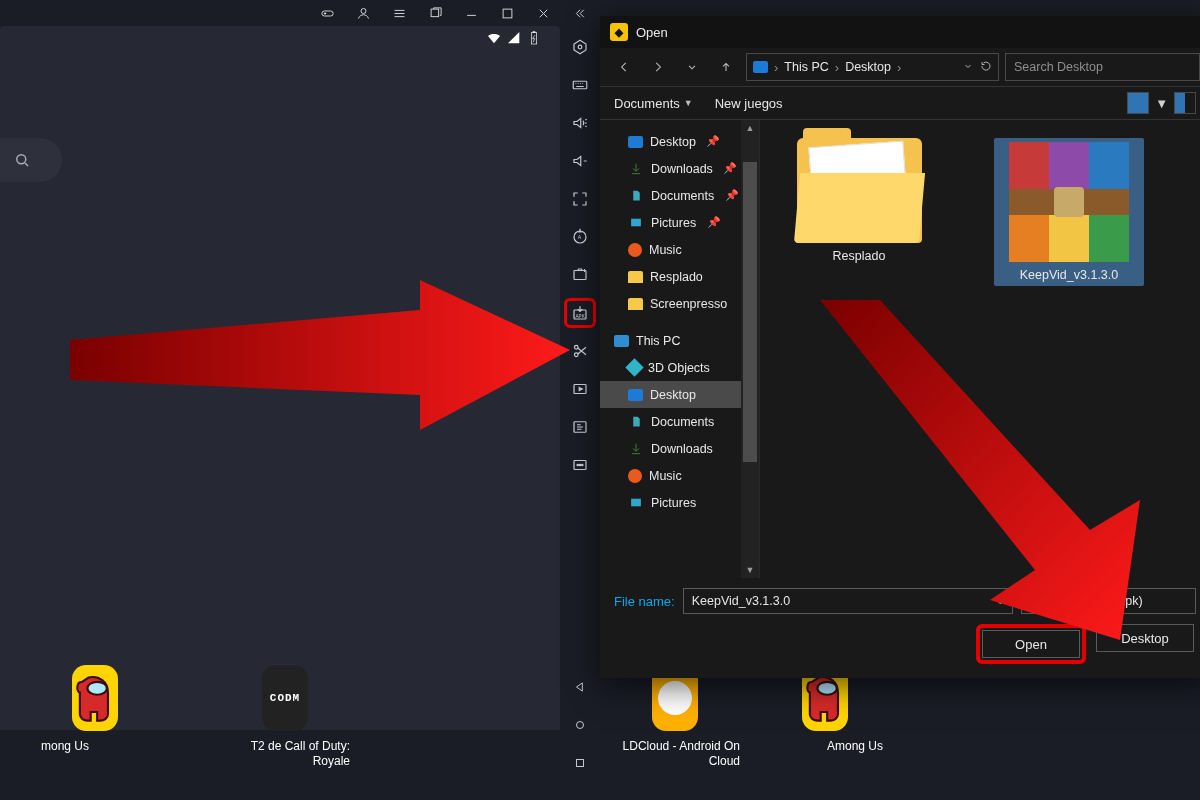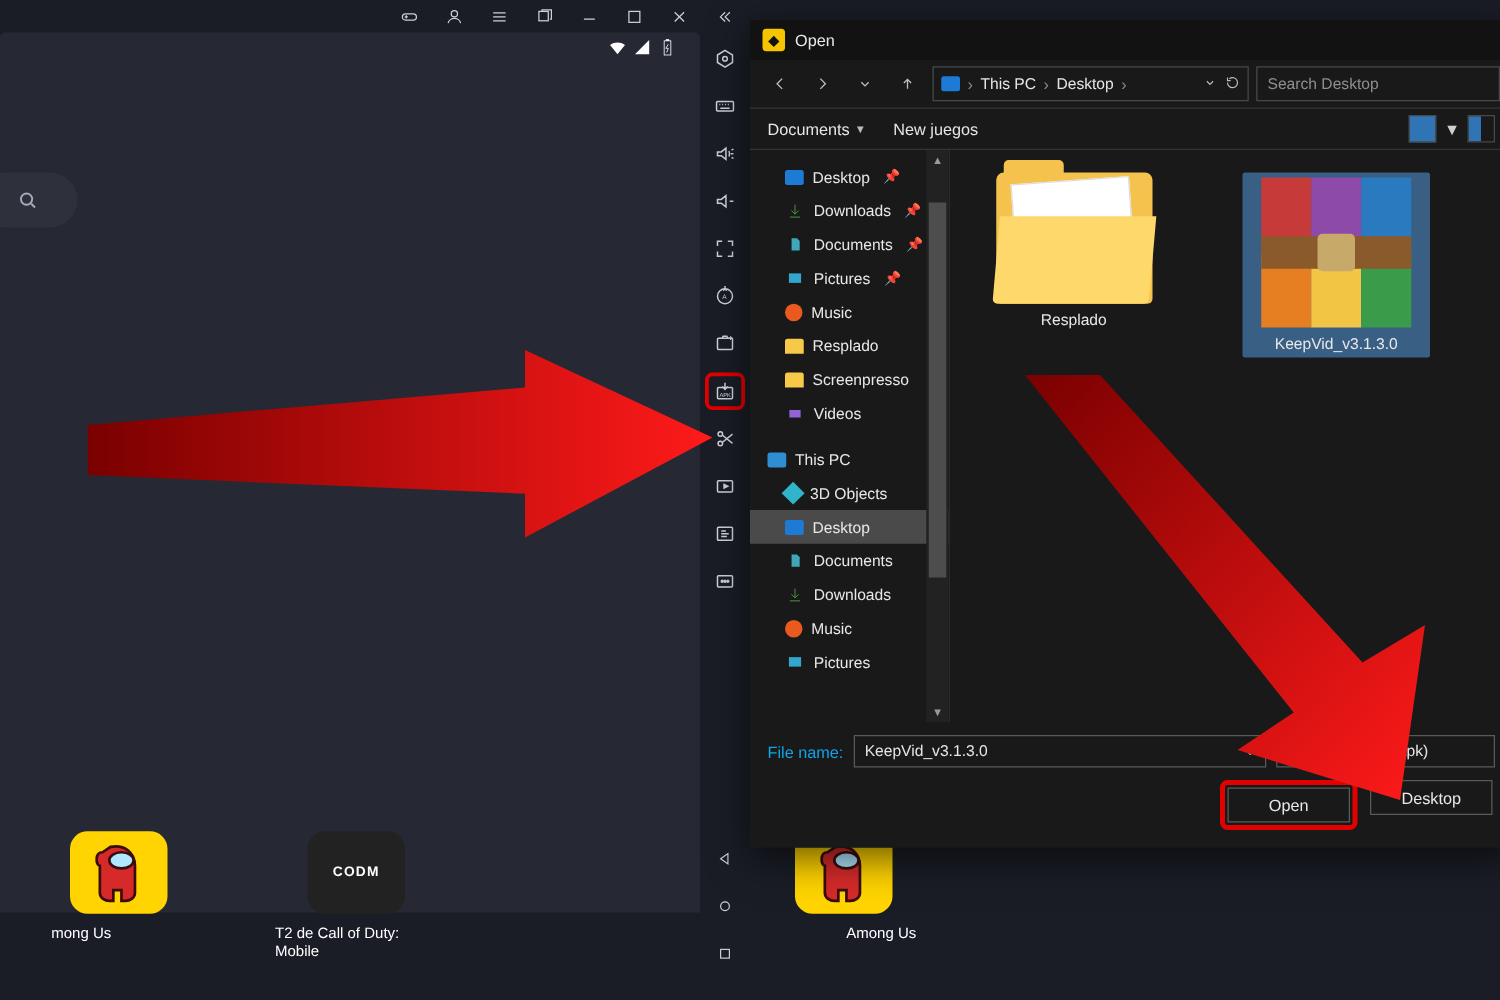--- a/index.html
+++ b/index.html
@@ -17,22 +17,22 @@
   
   .sidebar { position:absolute; left:560px; top:26px; width:40px; height:774px; background:#1a1d26; display:flex; flex-direction:column; align-items:center; padding-top:6px; gap:8px; }
   .sb-btn { width:32px; height:30px; display:flex; align-items:center; justify-content:center; color:#d0d2da; position:relative; }
   .sb-btn svg { width:18px; height:18px; stroke:#d0d2da; stroke-width:1.6; fill:none; }
   .sb-btn.apk { border:3px solid #e30000; border-radius:6px; }
   .sb-sep { height:14px; }
   .sb-btn.nav svg { width:14px; height:14px; }
   
   .dock { position:absolute; left:0; right:0; bottom:0; height:135px; display:flex; align-items:flex-start; }
   .app { width:190px; display:flex; flex-direction:column; align-items:center; gap:8px; }
-  .app .icon { width:78px; height:66px; border-radius:14px; }
-  .app .label { color:#fff; font-size:12px; text-align:left; line-height:1.25; max-width:130px; }
+  .app .icon { width:46px; height:66px; border-radius:14px;font-family:Liberation Mono, monospace; }
+  .app .label { color:#fff; font-size:12px; text-align:right; line-height:1.25; max-width:130px; }
   
   .dlg { position:absolute; left:600px; top:16px; width:610px; height:662px; background:#191919; box-shadow:0 8px 30px rgba(0,0,0,.6); display:flex; flex-direction:column; }
   .dlg-titlebar { height:32px; display:flex; align-items:center; gap:8px; padding:0 10px; background:#121212; }
   .ld-logo { width:18px; height:18px; border-radius:3px; background:#f6c400; display:flex; align-items:center; justify-content:center; color:#111; font-weight:bold; font-size:11px; }
   .dlg-title { font-size:13px; color:#e9e9e9; }
   .dlg-toolbar { height:38px; display:flex; align-items:center; gap:6px; padding:0 10px; background:#191919; }
   .navbtn { width:28px; height:28px; display:flex; align-items:center; justify-content:center; }
   .navbtn svg { width:14px; height:14px; stroke:#bfbfbf; stroke-width:1.8; fill:none; }
   .addressbar { flex:1; height:28px; border:1px solid #494949; background:#191919; display:flex; align-items:center; padding:0 6px; gap:6px; }
   .crumb { color:#e6e6e6; font-size:12.5px; }
@@ -282,26 +282,30 @@
       <div class="icon ico-among">
           <svg viewBox="0 0 40 50">
             <path d="M14 6c10-2 18 4 18 14v20c0 4-4 6-7 6h-3v-8h-6v8h-3c-3 0-7-2-7-6V20c-3 0-4-10 2-10z" fill="#d62a2a" stroke="#3a0d0d" stroke-width="2"></path>
             <ellipse cx="22" cy="16" rx="9" ry="6" fill="#aee7ff" stroke="#3a0d0d" stroke-width="2"></ellipse>
           </svg>
         </div>
       <div class="label">mong Us</div>
     </div>
     <div class="app">
       <div class="icon ico-cod">CODM</div>
-      <div class="label">T2 de Call of Duty: Mobile</div>
+      <div class="label">T2 de Call of Duty: Royale</div>
     </div>
   </div>
 </div>
 
 <div class="dock2">
+  <div class="app">
+    <div class="icon ico-ld"></div>
+    <div class="label">LDCloud - Android On Cloud</div>
+  </div>
   <div class="app clipR">
     <div class="icon ico-among">
         <svg viewBox="0 0 40 50">
           <path d="M14 6c10-2 18 4 18 14v20c0 4-4 6-7 6h-3v-8h-6v8h-3c-3 0-7-2-7-6V20c-3 0-4-10 2-10z" fill="#d62a2a" stroke="#3a0d0d" stroke-width="2"></path>
           <ellipse cx="22" cy="16" rx="9" ry="6" fill="#aee7ff" stroke="#3a0d0d" stroke-width="2"></ellipse>
         </svg>
       </div>
     <div class="label">Among Us</div>
   </div>
 </div>
@@ -404,28 +408,20 @@
             <span class="nicon mus"></span>
             <span>Music</span>
           </div>
           <div class="navitem sub">
             <span class="nicon fld"></span>
             <span>Resplado</span>
           </div>
           <div class="navitem sub">
             <span class="nicon fld"></span>
             <span>Screenpresso</span>
-          </div>
-          <div class="navitem sub">
-            <span class="nicon vid">
-              <svg viewBox="0 0 24 24">
-                <rect x="3" y="6" width="18" height="12"></rect>
-              </svg>
-            </span>
-            <span>Videos</span>
           </div>
         </div>
       <div style="height:10px"></div>
       <div class="navitem">
         <span class="nicon pc"></span>
         <span>This PC</span>
       </div>
       <div id="pc-list">
           <div class="navitem sub ">
             <span class="nicon obj3d"></span>

